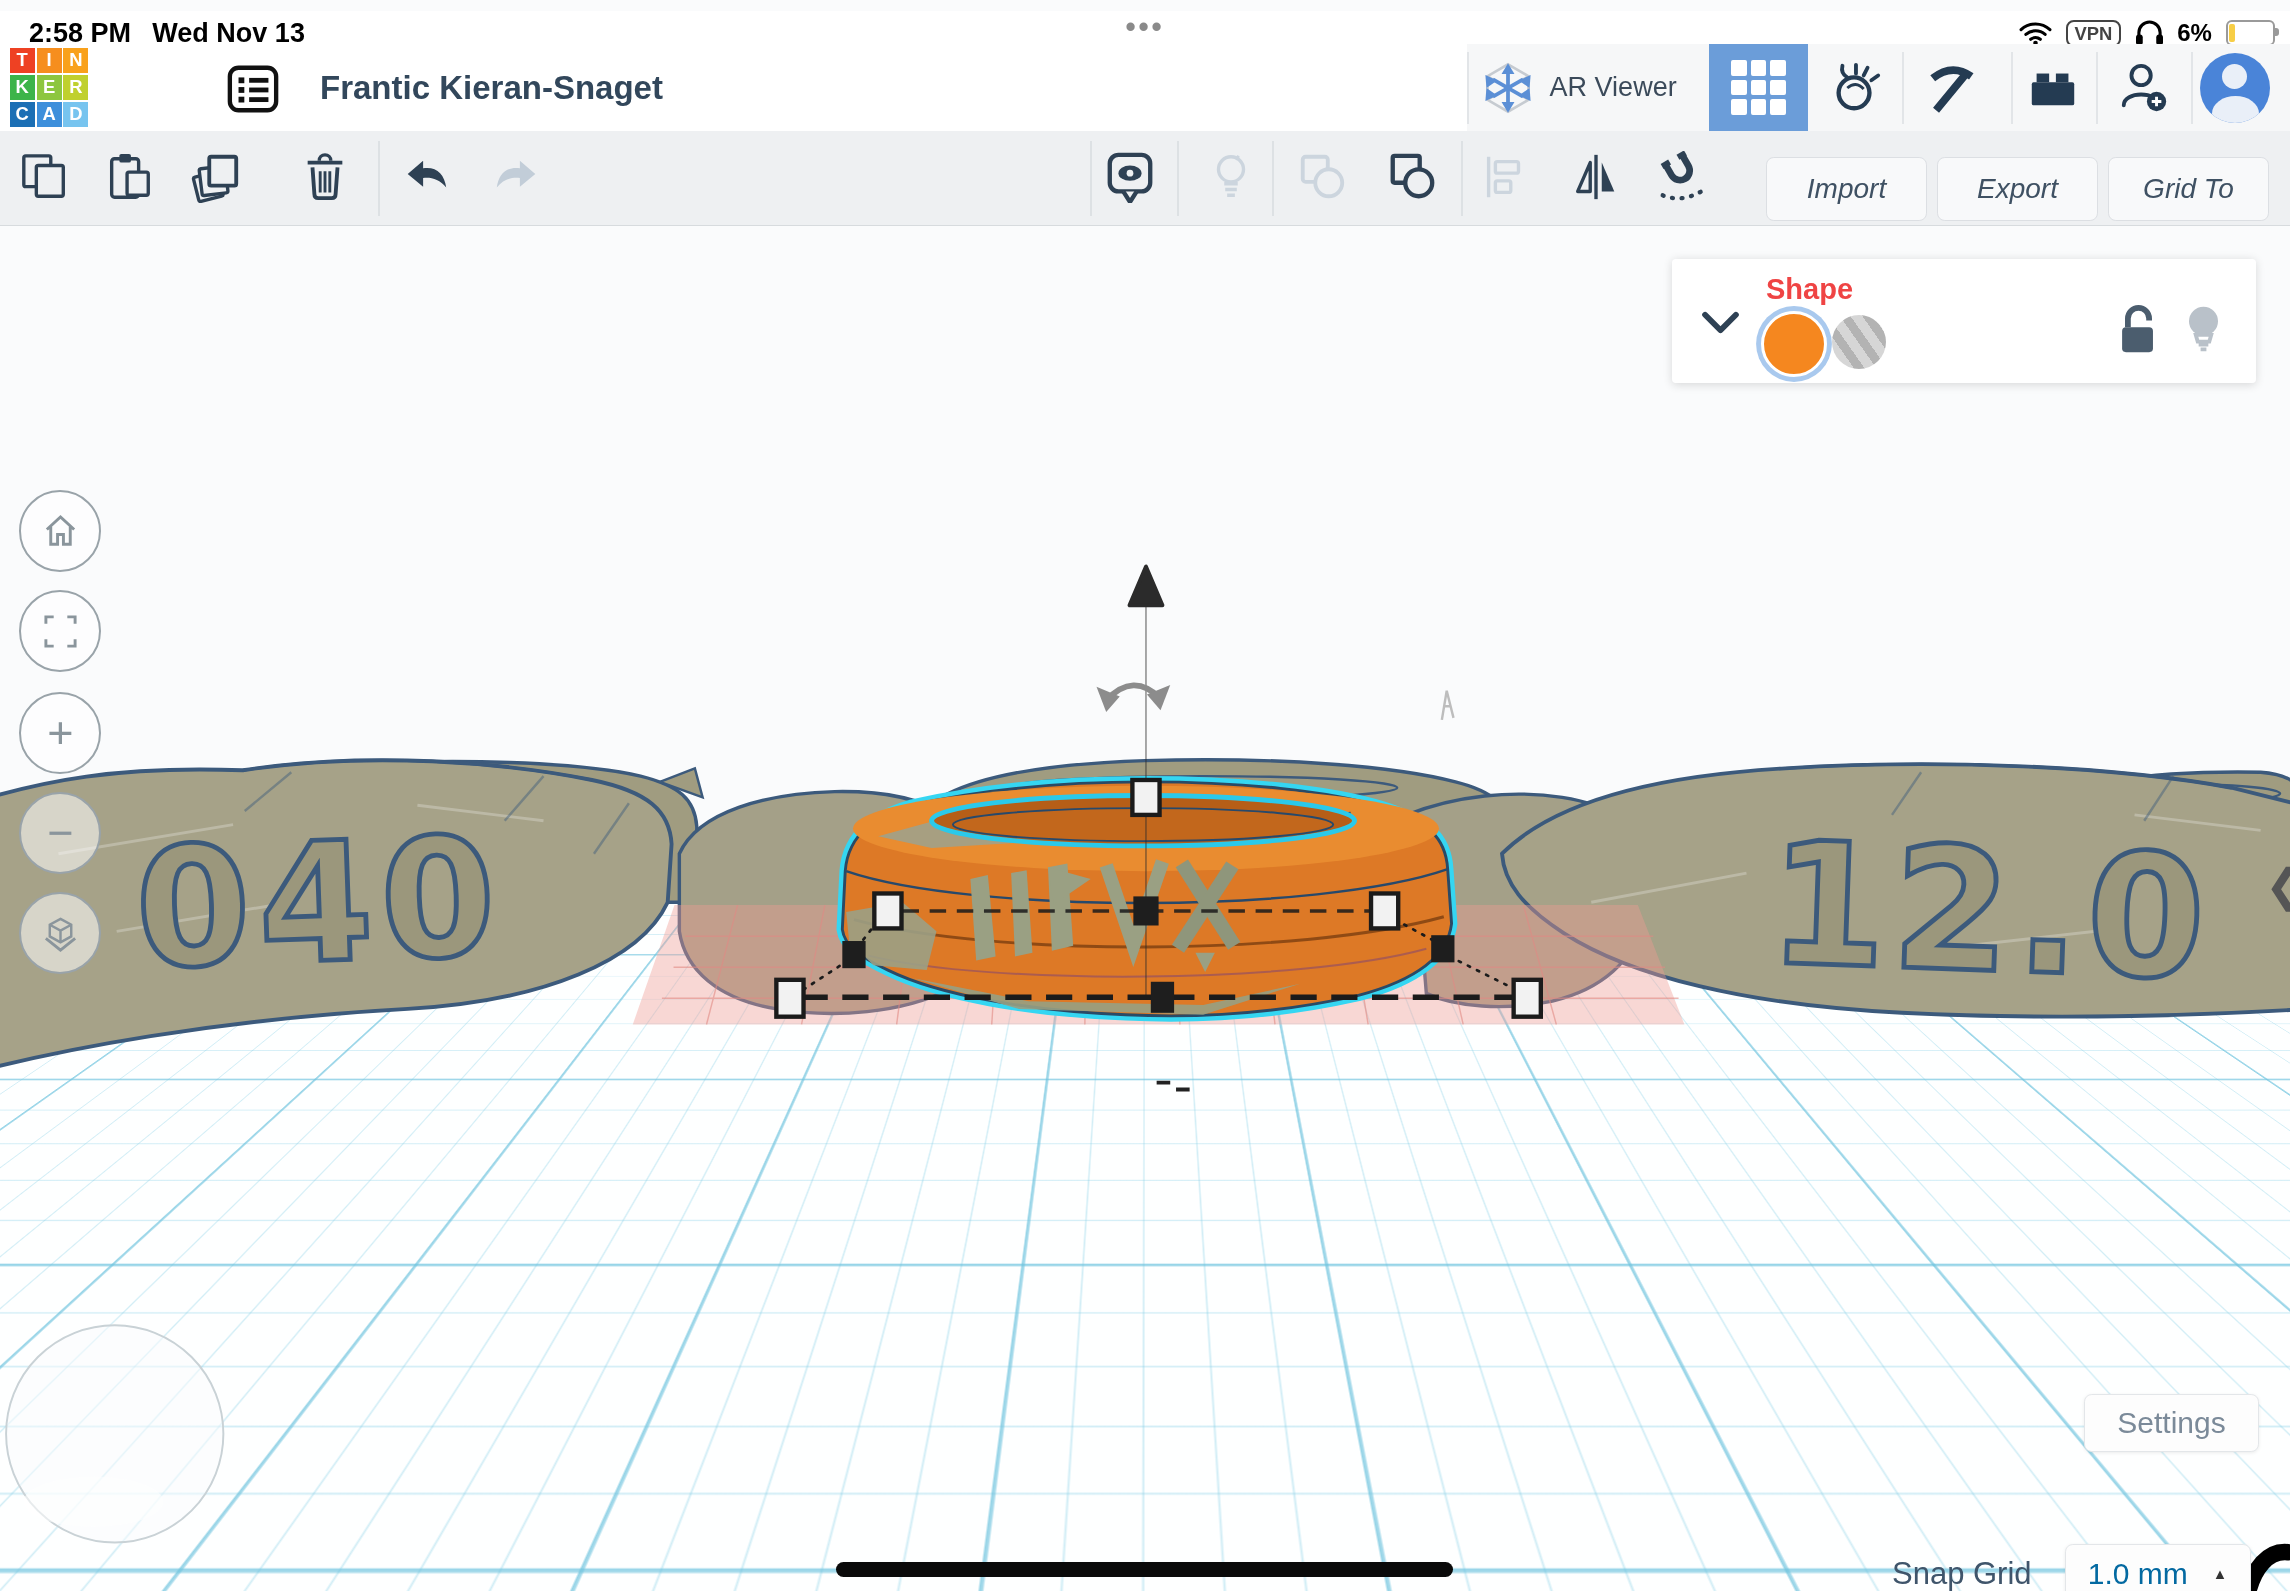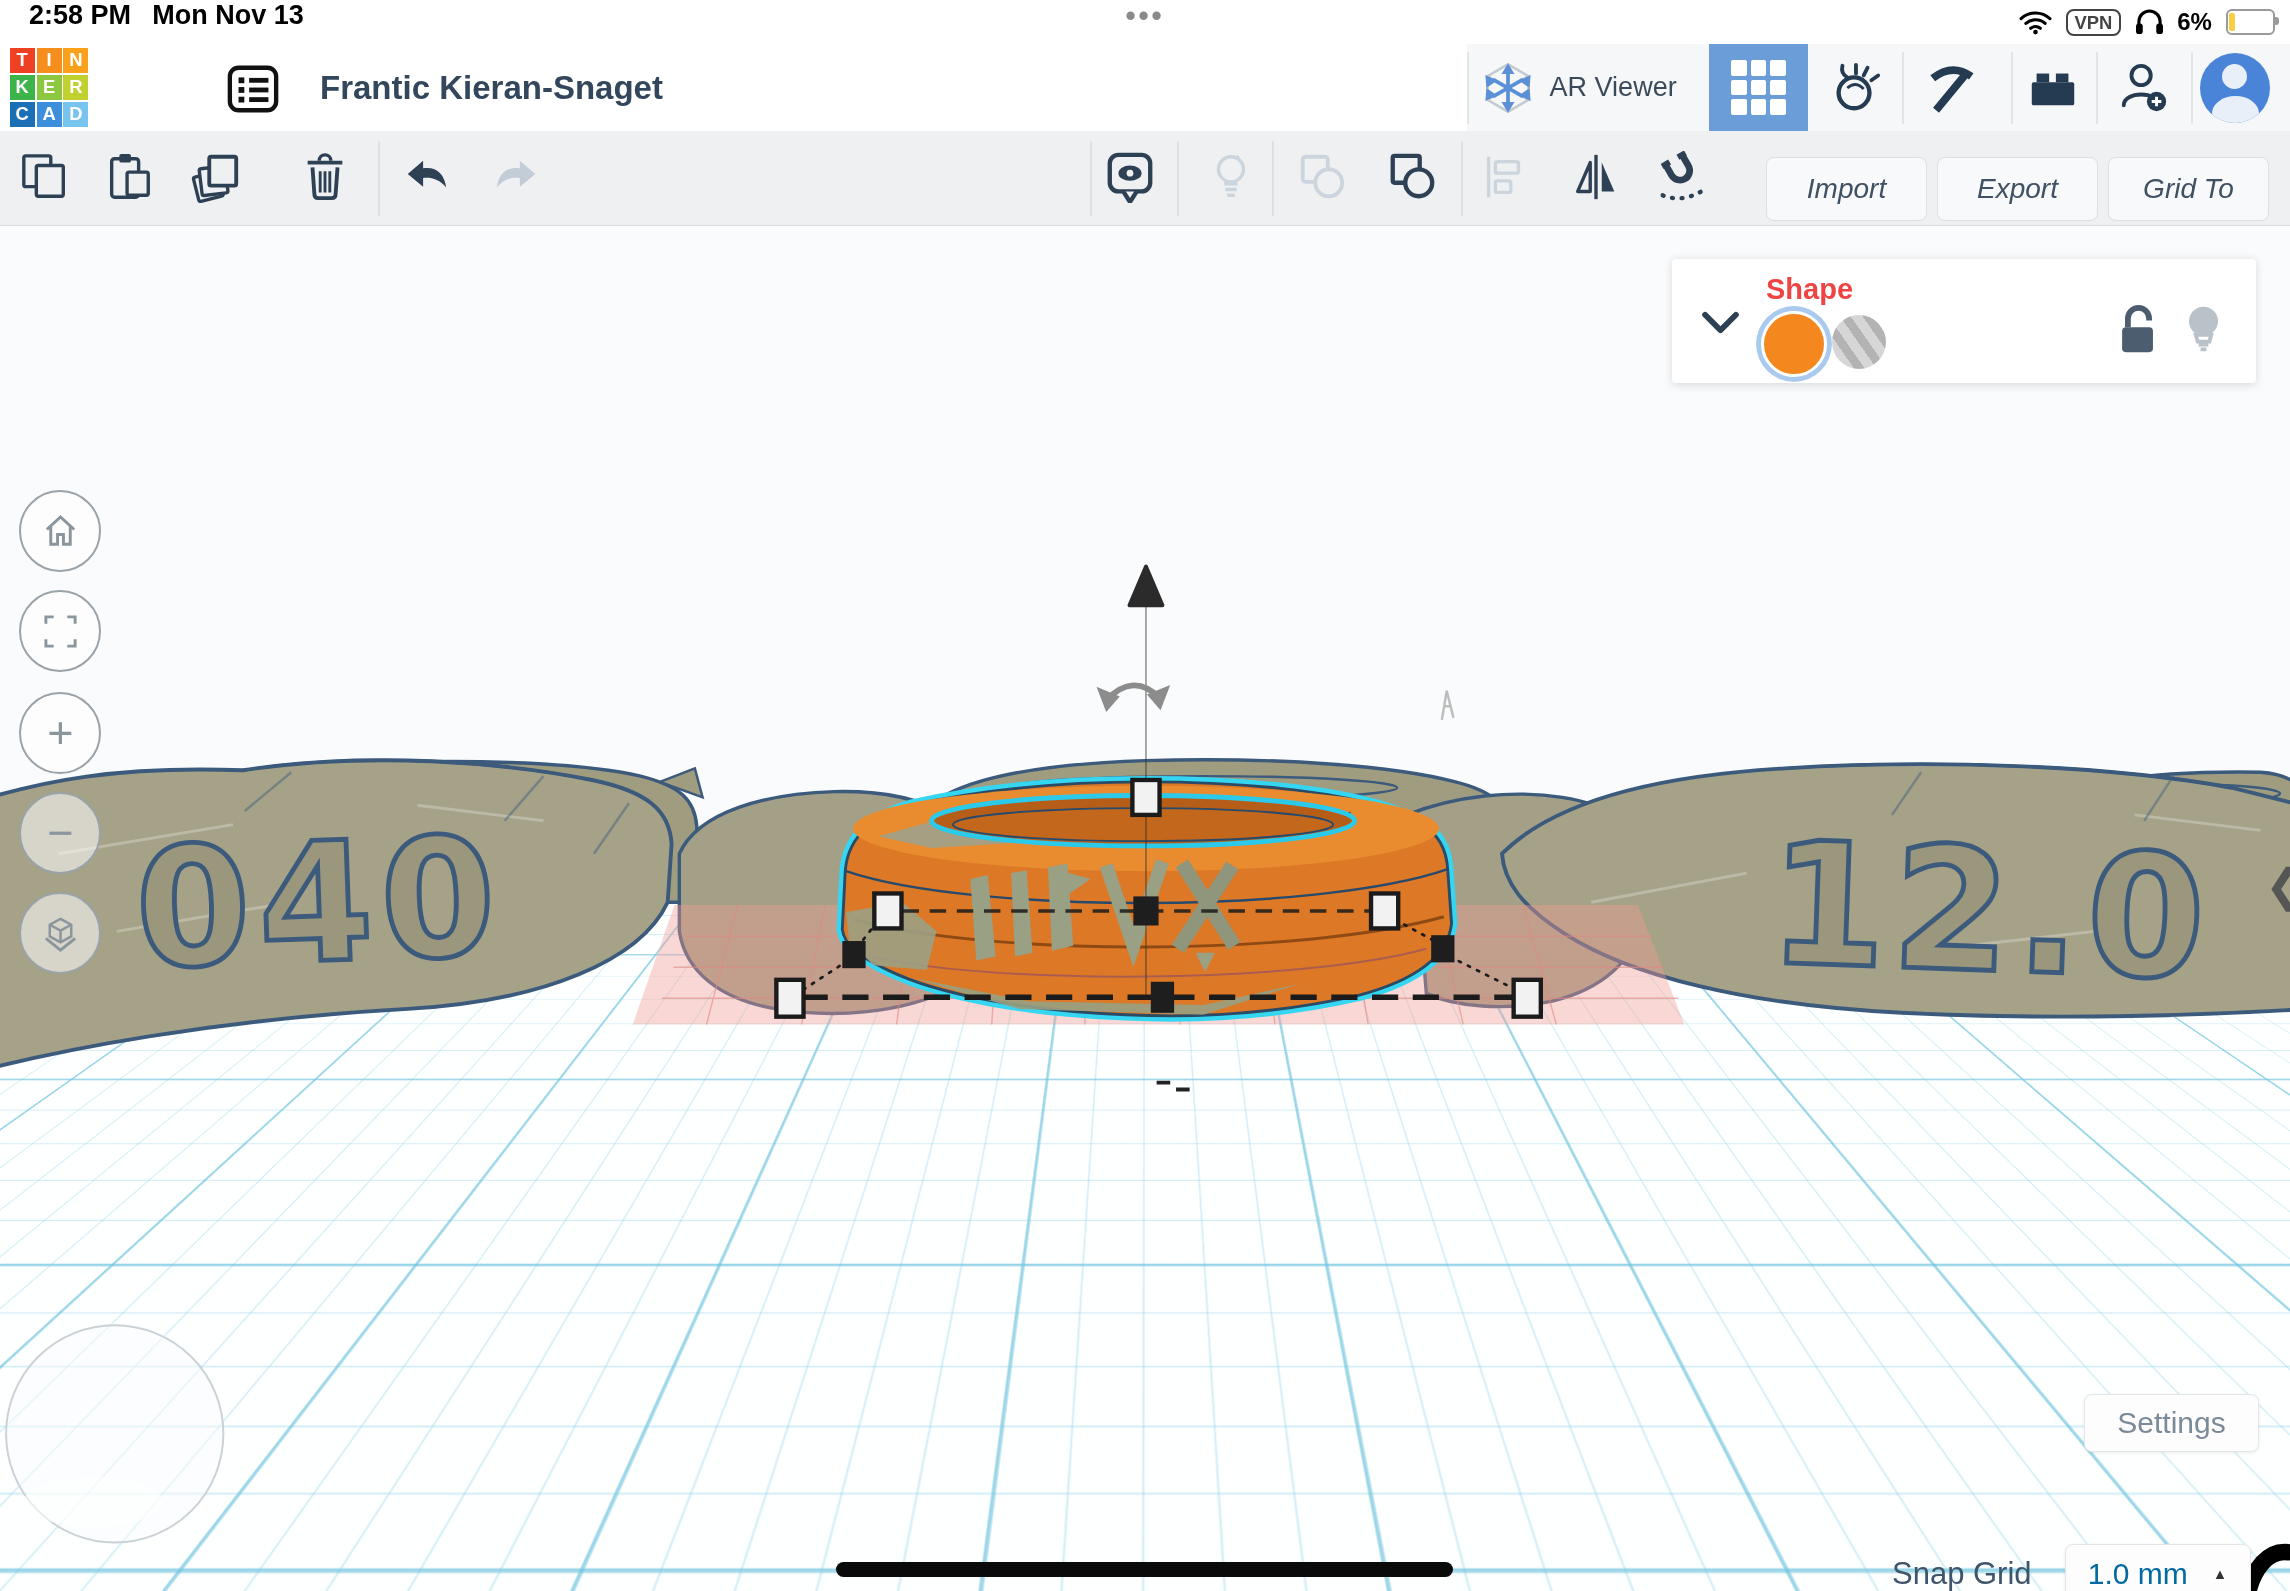--- a/index.html
+++ b/index.html
@@ -1,20 +1,20 @@
 <!DOCTYPE html>
 <html><head>
 <meta charset="utf-8">
 <style>
   html,body{margin:0;padding:0;background:#000;}
   .screen{position:relative;width:2290px;height:1591px;background:#fafbfc;overflow:hidden;
           font-family:"Liberation Sans",sans-serif;-webkit-font-smoothing:antialiased;}
   
-  .statusbar{position:absolute;top:0;left:0;width:2290px;height:44px;background:#fff;z-index:40;
-             display:flex;justify-content:space-between;color:#000;}
+  .statusbar{position:absolute;top:11px;left:0;width:2290px;height:44px;background:#fff;z-index:40;
+             display:flex;align-items:center;justify-content:space-between;color:#000;}
   .sb-left{display:flex;gap:21.3px;padding-left:29px;font-size:27px;font-weight:700;}
   .sb-center{position:absolute;left:50%;transform:translateX(-50%);top:0px;color:#8a8a8a;
              font-size:29px;letter-spacing:2.9px;font-weight:700;}
   .sb-right{display:flex;align-items:center;gap:13.6px;padding-right:15.5px;}
   .vpn-badge{border:2.4px solid #444;border-radius:7.8px;font-size:18.4px;font-weight:700;color:#444;
              padding:0 6.8px;line-height:23px;}
   .battery{position:relative;width:45px;height:22px;border:2.4px solid #9a9a9a;border-radius:5.8px;}
   .battery .fill{position:absolute;left:1.9px;top:1.9px;bottom:1.9px;width:5.8px;background:#f7ce46;border-radius:1.9px;}
   .battery .tip{position:absolute;right:-6.8px;top:5.8px;width:3.9px;height:8.7px;background:#9a9a9a;border-radius:0 2.9px 2.9px 0;}
   .sb-pct{font-size:24px;font-weight:600;}
@@ -215,21 +215,21 @@
       <circle cx="118" cy="1478" r="112" fill="rgba(250,252,253,.5)" stroke="#c9d2d6" stroke-width="2"></circle>
       <ellipse cx="96" cy="1548" rx="72" ry="26" fill="rgba(255,255,255,.55)"></ellipse>
     </g>
 
     <path d="M2316,1646 C2322,1616 2338,1598 2358,1600" stroke="#000" stroke-width="17" stroke-linecap="round" fill="none"></path>
   </svg>
 
   <div class="statusbar">
     <div class="sb-left">
       <span>2:58 PM</span>
-      <span>Mon Nov 13</span>
+      <span>Wed Nov 13</span>
     </div>
     <div class="sb-center">•••</div>
     <div class="sb-right">
       <svg width="33" height="25" viewBox="0 0 34 26">
         <path d="M2,9 A22,22 0 0 1 32,9 M7,14 A15,15 0 0 1 27,14 M12,19 A8,8 0 0 1 22,19" stroke="#000" stroke-width="3.2" fill="none" stroke-linecap="round"></path>
         <circle cx="17" cy="23" r="2.4" fill="#000"></circle>
       </svg>
       <span class="vpn-badge">VPN</span>
       <svg width="29" height="27" viewBox="0 0 30 28">
         <path d="M4,18 V13 A11,11 0 0 1 26,13 V18" stroke="#000" stroke-width="3.2" fill="none"></path>

